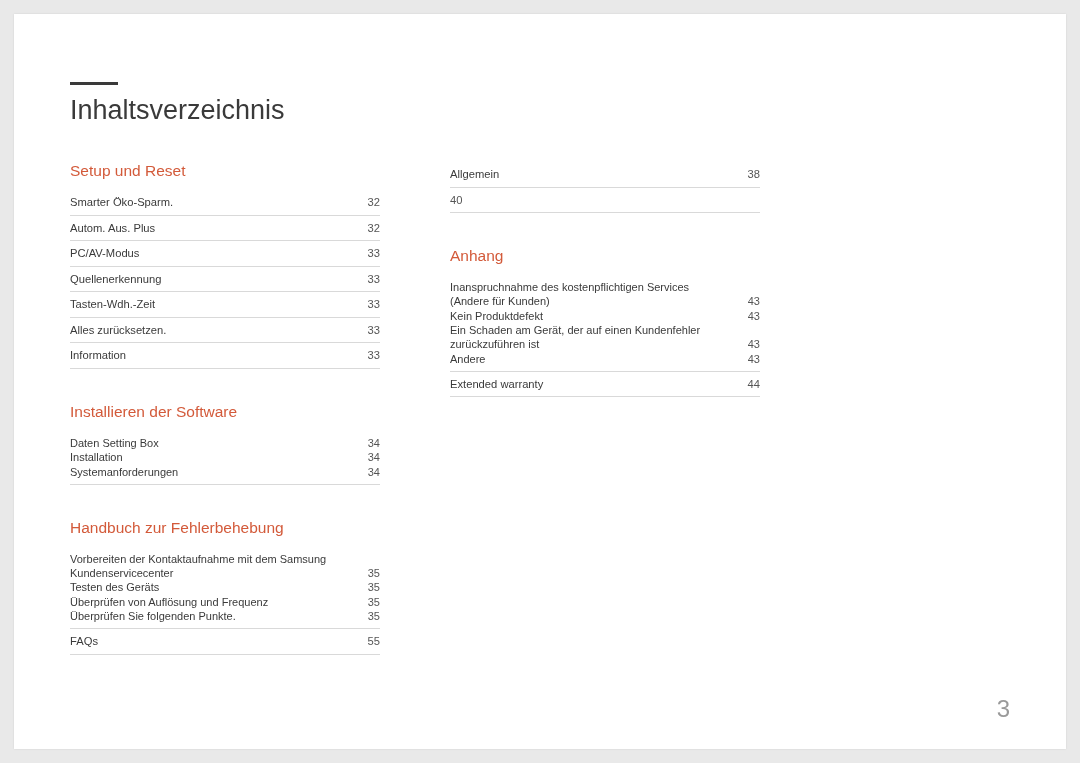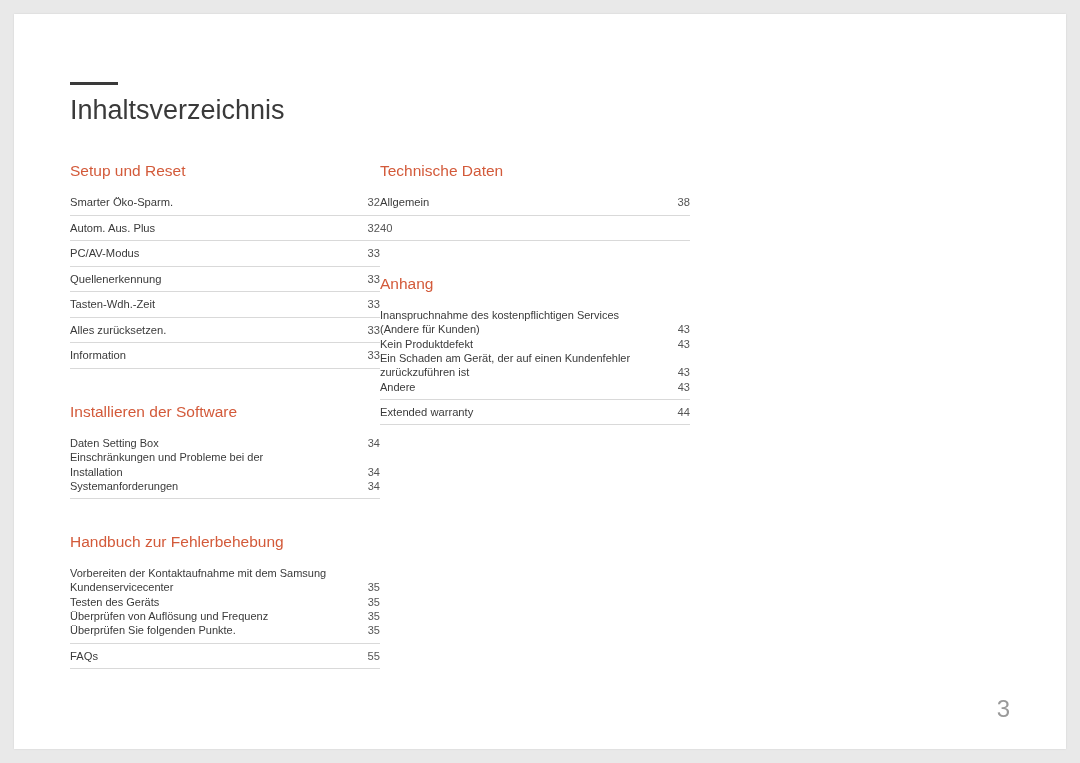--- a/index.html
+++ b/index.html
@@ -28,20 +28,21 @@
     margin-bottom: 10px;
   }
   h1.page-title {
     font-size: 27px;
     font-weight: 400;
     color: #3a3a3a;
     margin-bottom: 36px;
   }
   .columns {
     display: flex;
+    gap: 70px;
   }
   .col {
     width: 310px;
   }
   .section { margin-bottom: 34px; }
   .section-title {
     color: #d35a3a;
     font-size: 15.5px;
     font-weight: 400;
     margin-bottom: 10px;
@@ -118,23 +119,20 @@
 
       <div class="section">
         <div class="section-title">Installieren der Software</div>
         <div class="entry-group ruled" style="border-bottom:1px solid #d9d9d9;">
           <div class="subline">
             <span class="entry-label">Daten Setting Box</span>
             <span class="entry-page">34</span>
           </div>
           <div>
             <div class="subline">
-                <span>Einschränkungen und Probleme bei der</span>
-              </div>
-            <div class="subline">
               <span class="entry-label">Installation</span>
               <span class="entry-page">34</span>
             </div>
           </div>
           <div class="subline">
             <span class="entry-label">Systemanforderungen</span>
             <span class="entry-page">34</span>
           </div>
         </div>
       </div>
@@ -168,21 +166,20 @@
           <span class="entry-label">FAQs</span>
           <span class="entry-page">55</span>
         </div>
       </div>
 
     </div>
 
     <div class="col">
 
       <div class="section">
-        <div class="section-title">Technische Daten</div>
         <div class="entry ruled">
           <span class="entry-label">Allgemein</span>
           <span class="entry-page">38</span>
         </div>
         <div class="entry ruled">
           <span class="entry-page">40</span>
         </div>
       </div>
 
       <div class="section">

